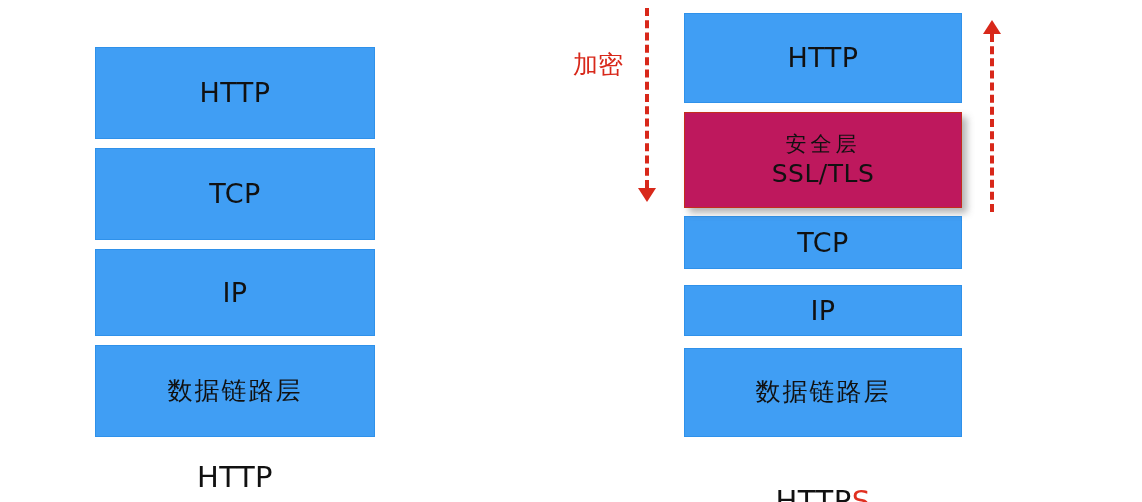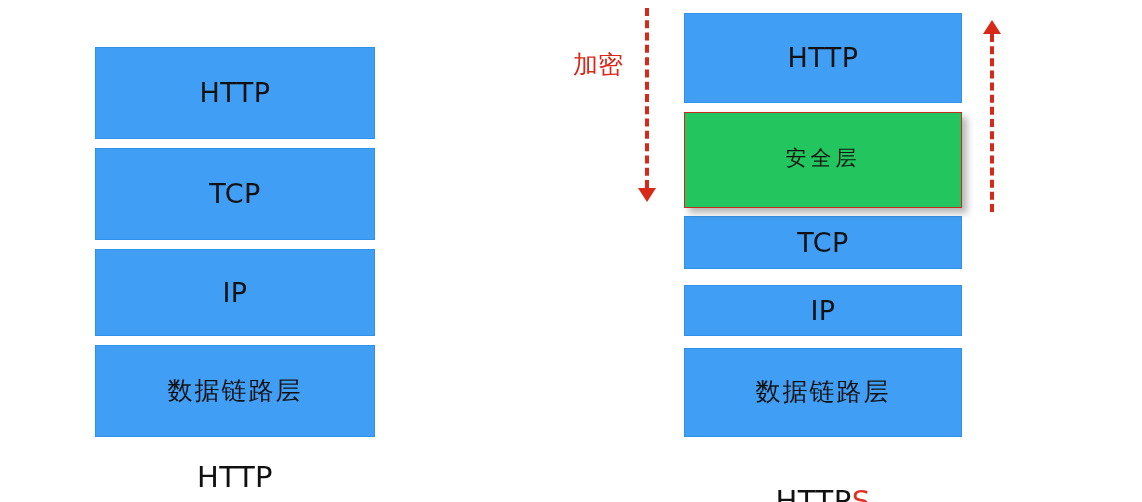--- a/index.html
+++ b/index.html
@@ -33,21 +33,21 @@
     justify-content: center;
     color: #111111;
     text-align: center;
     line-height: 1.15;
   }
   .layer-box.blue {
     background: #409ef4;
     border: 1px solid #2f91ea;
   }
   .layer-box.red {
-    background: #22c55e;
+    background: #be185d;
     border: 1px solid #c32d1c;
     box-shadow: 5px 5px 7px rgba(90,90,90,0.45);
     z-index: 4;
   }
   .box-line {
     display: block;
     white-space: nowrap;
   }
   .box-line.latin {
     font-size: 27px;
@@ -152,20 +152,21 @@
   </div>
 
   <div>
 
     <div class="layer-box blue" style="left:684px; top:13px; width:278px; height:90px;">
       <span class="box-line latin">HTTP</span>
     </div>
 
     <div class="layer-box red" style="left:684px; top:112px; width:278px; height:96px;">
       <span class="box-line cjk">安全层</span>
+      <span class="box-line latin">SSL/TLS</span>
     </div>
 
     <div class="layer-box blue" style="left:684px; top:216px; width:278px; height:53px;">
       <span class="box-line latin">TCP</span>
     </div>
 
     <div class="layer-box blue" style="left:684px; top:285px; width:278px; height:51px;">
       <span class="box-line latin">IP</span>
     </div>
 

